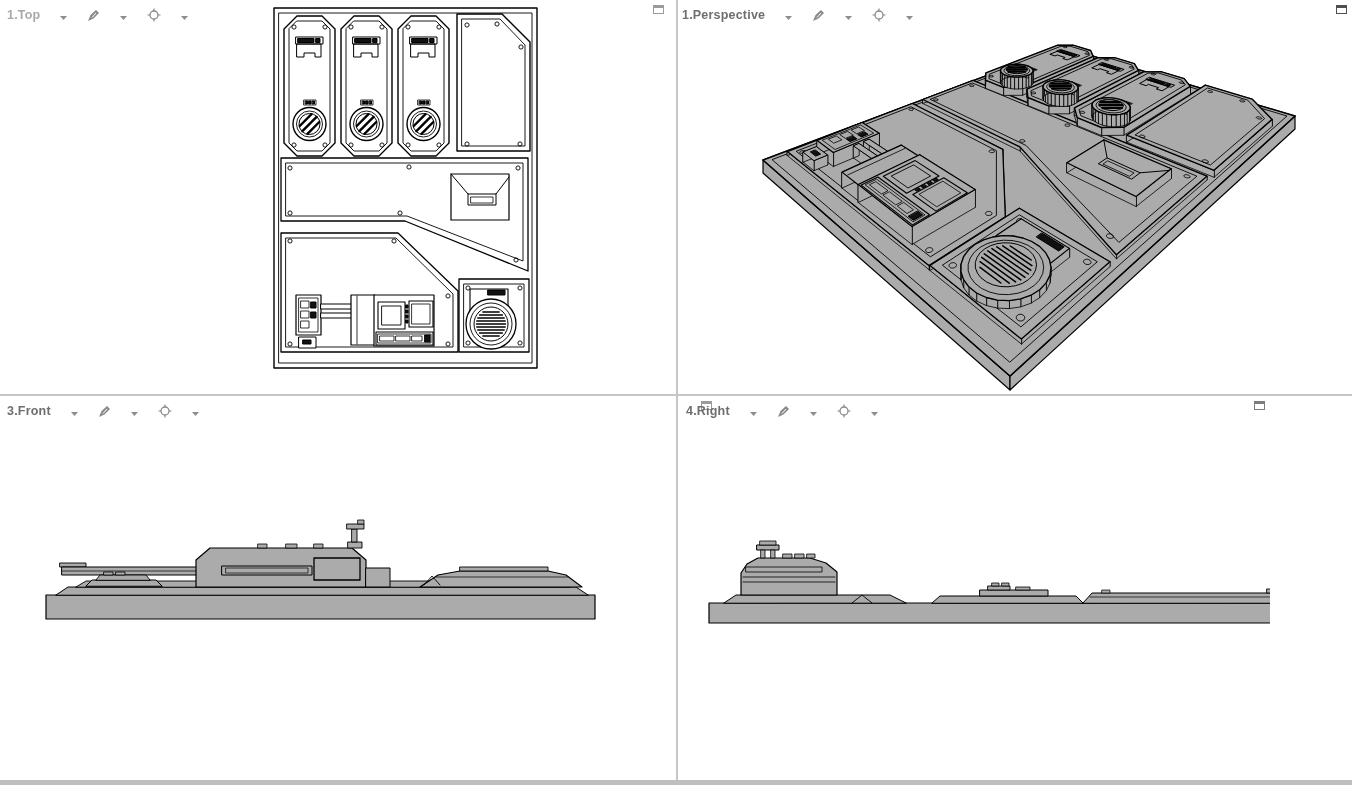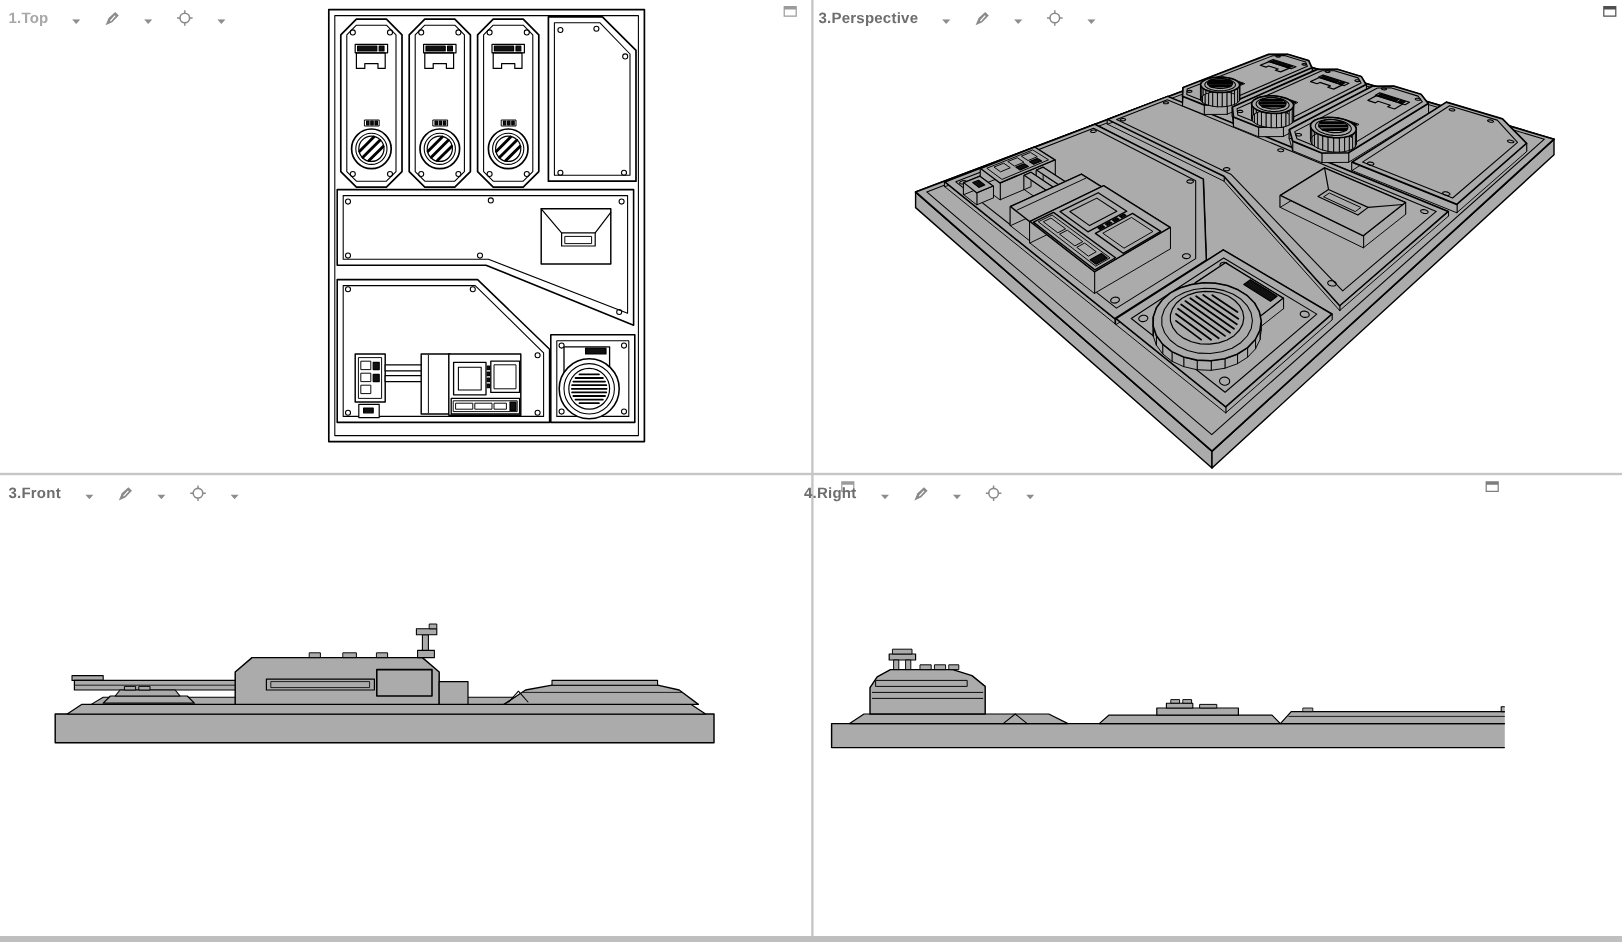--- a/index.html
+++ b/index.html
@@ -3,21 +3,21 @@
 <meta charset="utf-8">
 <style>
   html,body{margin:0;padding:0;background:#fff;width:1352px;height:787px;overflow:hidden;
     font-family:"Liberation Sans", sans-serif;}
   .workspace{position:absolute;left:0;top:0;width:1352px;height:787px;}
   .vp{position:absolute;background:var(--vp-bg,#fff);overflow:hidden;}
   .vp svg.scene{position:absolute;left:0;top:0;}
   #vp-top{left:0;top:0;width:676px;height:394px;}
   #vp-persp{left:678px;top:0;width:674px;height:394px;}
   #vp-front{left:0;top:396px;width:676px;height:384px;padding-left:48px;}
-  #vp-right{left:666px;top:396px;width:588px;height:384px;}
+  #vp-right{left:682px;top:396px;width:588px;height:384px;}
   .divider-v{position:absolute;left:676px;top:0;width:2px;height:780px;background:var(--divider,#c6c6c6);}
   .divider-h{position:absolute;left:0;top:394px;width:1352px;height:2px;background:var(--divider,#c6c6c6);}
   .bottom-bar{position:absolute;left:0;top:780px;width:1352px;height:5px;background:var(--scrollbar,#bfbfbf);}
   .vp-label{position:absolute;top:8px;left:7px;display:flex;align-items:center;gap:20px;z-index:5;}
   .vp.rightside .vp-label{left:4px;}
   .vp-name{font-size:12.5px;font-weight:700;letter-spacing:.2px;cursor:pointer;user-select:none;}
   .icon-btn{display:inline-flex;align-items:center;justify-content:center;cursor:pointer;background:none;border:none;padding:0;}
   .caret{transform:translateY(3px);}
   .vp-max{position:absolute;top:5px;width:11px;height:9px;background:#fff;border:1px solid #999;
     border-top:3px solid #999;padding:0;cursor:pointer;z-index:5;box-sizing:border-box;}
@@ -516,21 +516,21 @@
         <path d="M265.8,177.8L289.3,192.8L258.0,211.1L234.8,194.5Z" fill="none" stroke="#000000" stroke-width="1.1" stroke-linejoin="round" stroke-linecap="round"></path>
         <path d="M265.2,181.4L282.8,192.9L258.7,206.8L241.3,194.5Z" fill="none" stroke="#000000" stroke-width="0.8" stroke-linejoin="round" stroke-linecap="round"></path>
         <path d="M199.9,177.0L251.6,214.8L234.4,224.9L183.2,185.1Z" fill="none" stroke="#000000" stroke-width="1.1" stroke-linejoin="round" stroke-linecap="round"></path>
         <path d="M199.0,179.4L247.0,214.9L235.1,221.8L187.5,185.0Z" fill="none" stroke="#000000" stroke-width="0.8" stroke-linejoin="round" stroke-linecap="round"></path>
         <path d="M198.1,181.9L210.0,190.7L203.5,194.0L191.7,185.0Z" fill="none" stroke="#000000" stroke-width="0.8" stroke-linejoin="round" stroke-linecap="round"></path>
         <path d="M211.7,192.0L224.3,201.4L217.7,204.9L205.2,195.3Z" fill="none" stroke="#000000" stroke-width="0.8" stroke-linejoin="round" stroke-linecap="round"></path>
         <path d="M226.1,202.7L235.5,209.8L229.0,213.5L219.6,206.3Z" fill="none" stroke="#000000" stroke-width="0.8" stroke-linejoin="round" stroke-linecap="round"></path>
         <path d="M239.8,211.2L244.7,214.9L235.4,220.2L230.5,216.5Z" fill="#111111" stroke="#000000" stroke-width="1" stroke-linejoin="round" stroke-linecap="round"></path>
       </svg>
     <div class="vp-label">
-      <span class="vp-name" style="color: rgb(110, 110, 110);">3.Perspective</span>
+      <span class="vp-name" style="color: rgb(110, 110, 110);">1.Perspective</span>
       <span class="icon-btn caret">
           <svg width="7" height="4">
             <polygon points="0,0 7,0 3.5,4" fill="#8d8d8d"></polygon>
           </svg>
         </span>
       <span class="icon-btn">
           <svg width="13" height="13">
             <path d="M1,12 L3.5,6 L9,1 L12,4 L6.5,9.5 Z" fill="#8a8a8a"></path>
             <path d="M9,4 L5,8.5" stroke="#fff" stroke-width="1" fill="none"></path>
           </svg>

